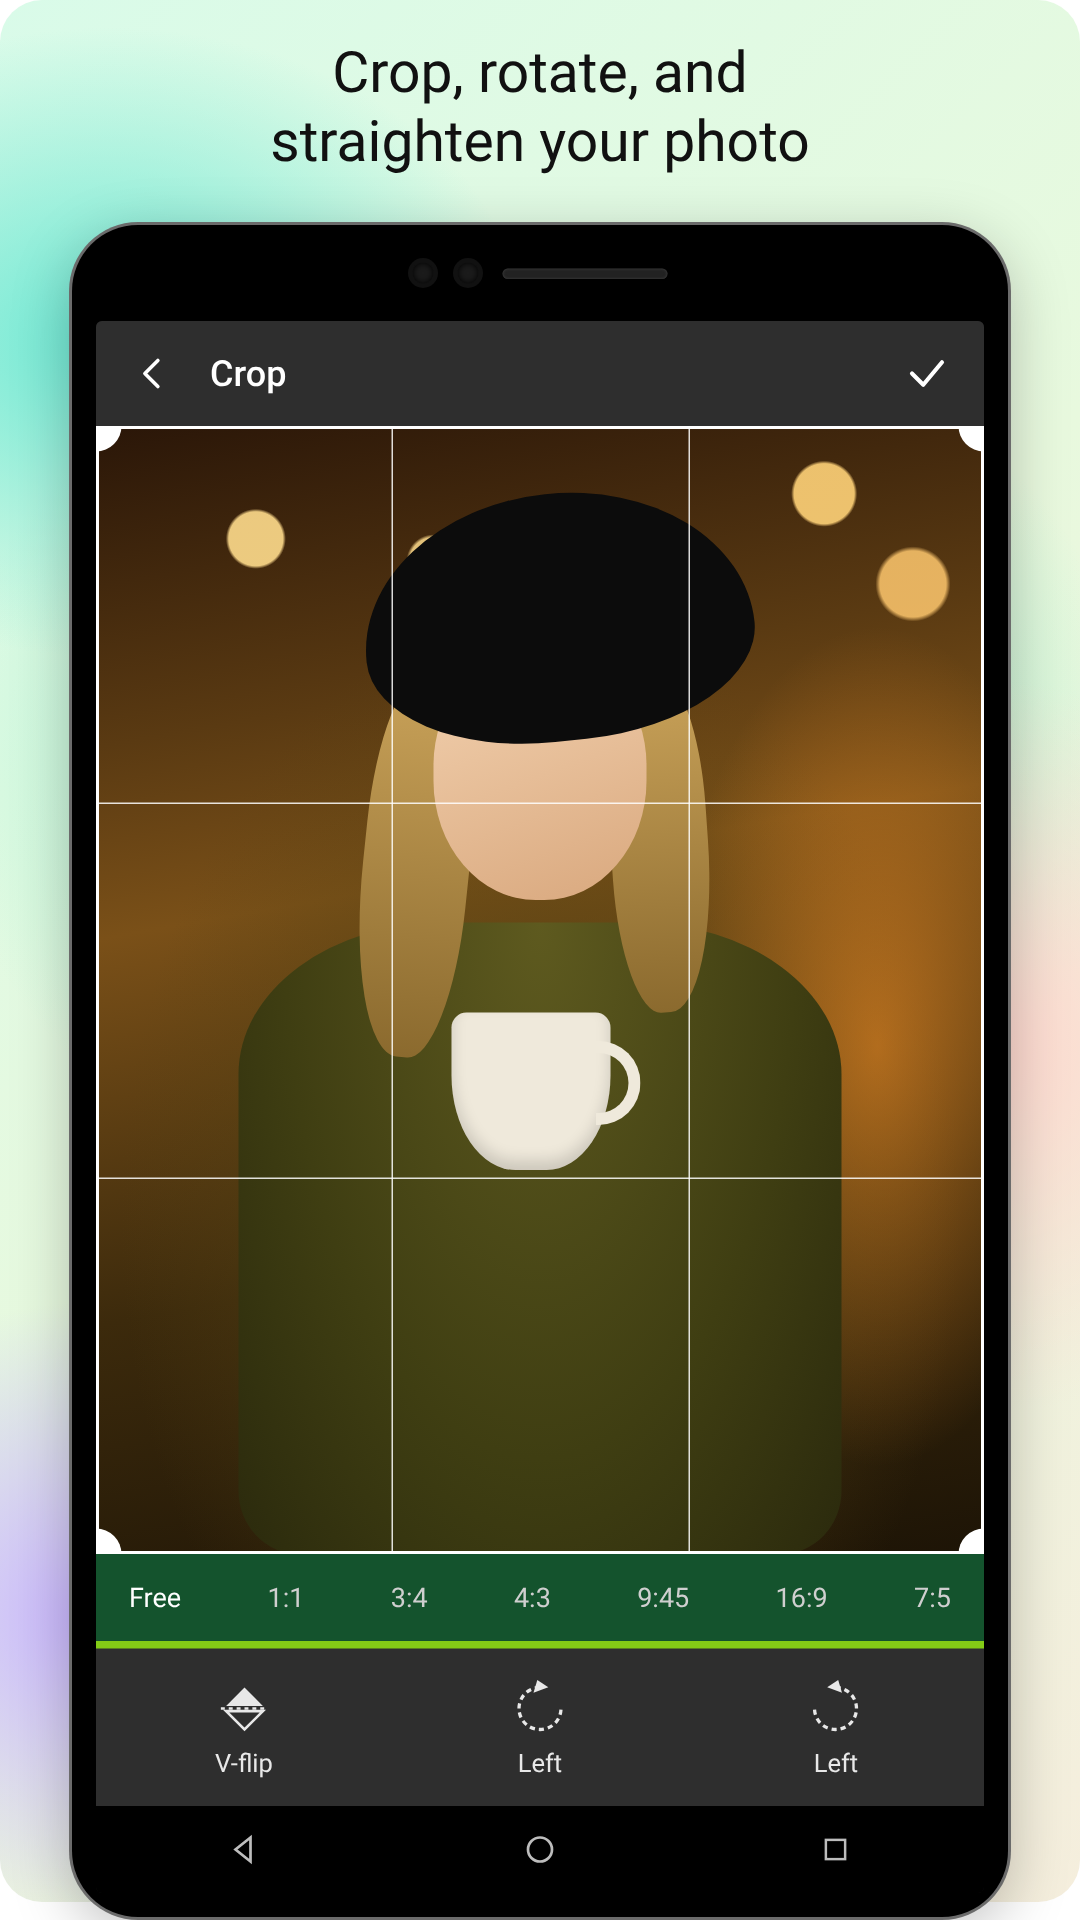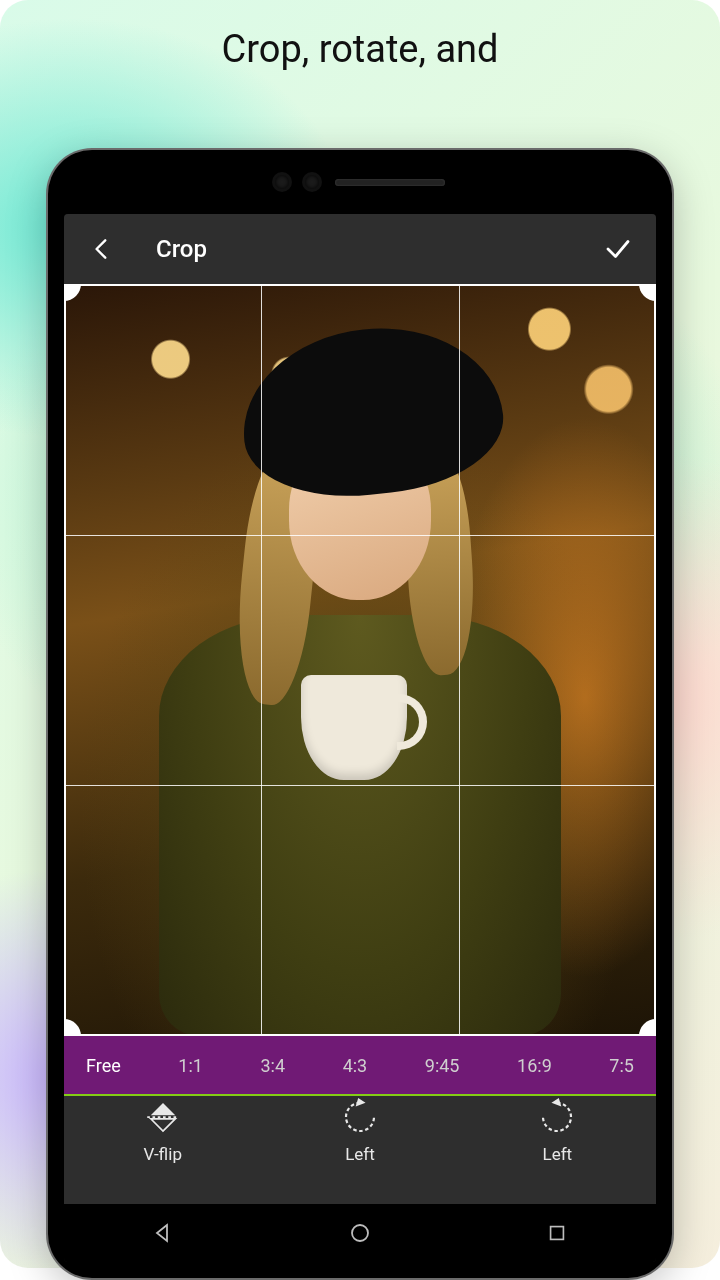--- a/index.html
+++ b/index.html
@@ -28,21 +28,21 @@
   .speaker { width:110px; height:7px; border-radius:4px; background:#222; box-shadow: inset 0 0 2px #444; }
   .cam { width:14px; height:14px; border-radius:50%; background:#1b1b1b; box-shadow: inset 0 0 4px #000, 0 0 0 3px #111; }
   .screen {
     position:absolute; left:16px; right:16px; top:64px; bottom:16px;
     background:#111; border-radius:4px; overflow:hidden;
     display:flex; flex-direction:column;
   }
   
   .app-header {
     height:70px; background:#2e2e2e; display:flex; align-items:center; padding:0 18px;
-    gap:34px; color:#fff;
+    gap:18px; color:#fff;
   }
   .back-btn, .confirm-btn { width:40px; height:40px; display:flex; align-items:center; justify-content:center; cursor:pointer; }
   .app-title { flex:0 0 auto; font-size:24px; font-weight:500; }
   .spacer { flex:1; }
   
   .canvas-wrap { flex:1; position:relative; background:#000; overflow:hidden; }
   .photo {
     position:absolute; inset:0;
     background:
       radial-gradient(circle at 18% 10%, rgba(255,220,140,.9) 0 18px, transparent 20px),
@@ -70,45 +70,46 @@
   .gh1 { top:33.33%; left:0; right:0; height:1px; }
   .gh2 { top:66.66%; left:0; right:0; height:1px; }
   .gframe { position:absolute; inset:0; border:2px solid #fff; }
   .handle { position:absolute; width:34px; height:34px; background:#fff; border-radius:50%; pointer-events:auto; cursor:grab; }
   .h-tl { left:-17px; top:-17px; }
   .h-tr { right:-17px; top:-17px; }
   .h-bl { left:-17px; bottom:-17px; }
   .h-br { right:-17px; bottom:-17px; }
 
   .ratio-bar {
-    height:58px; background:#701a75; display:flex; align-items:center; justify-content:space-between;
+    height:58px; background:#14532d; display:flex; align-items:center; justify-content:space-between;
     padding:0 18px; color:#cfcfcf; font-size:18px;
   }
   .ratio-item { padding:6px 4px; cursor:pointer; }
   .ratio-item.active { color:#fff; }
 
   .tool-bar {
-    height:110px; background:#2e2e2e; display:flex; justify-content:space-around;
-    color:#e8e8e8; font-size:17px; border-top:2px solid #84cc16;
+    height:110px; background:#2e2e2e; display:flex; align-items:center; justify-content:space-around;
+    color:#e8e8e8; font-size:17px; border-top:5px solid #84cc16;
   }
   .tool { display:flex; flex-direction:column; align-items:center; gap:6px; width:120px; cursor:pointer; }
   .tool svg { width:42px; height:42px; }
 
   .nav-bar {
     height:58px; background:#000; display:flex; align-items:center; justify-content:space-around;
   }
   .nav-btn { width:60px; height:40px; display:flex; align-items:center; justify-content:center; cursor:pointer; }
   .nav-btn svg { stroke:#bdbdbd; fill:none; }
 </style>
 </head>
 <body>
 <div class="bg">
 
   <div class="headline">
     <div>Crop, rotate, and</div>
+    <div>straighten your photo</div>
   </div>
 
   <div class="phone">
     <div class="phone-top">
       <div class="cam"></div>
       <div class="cam"></div>
       <div class="speaker"></div>
     </div>
 
     <div class="screen">

